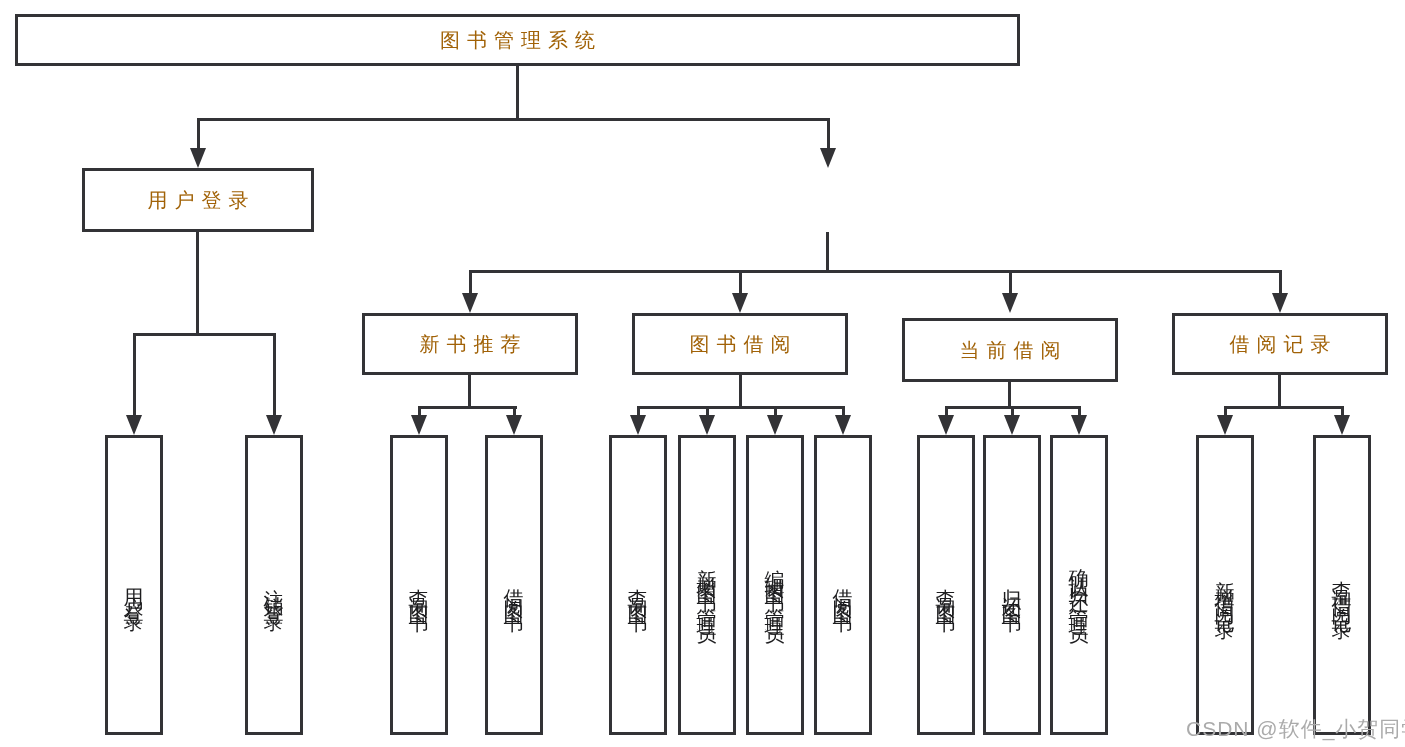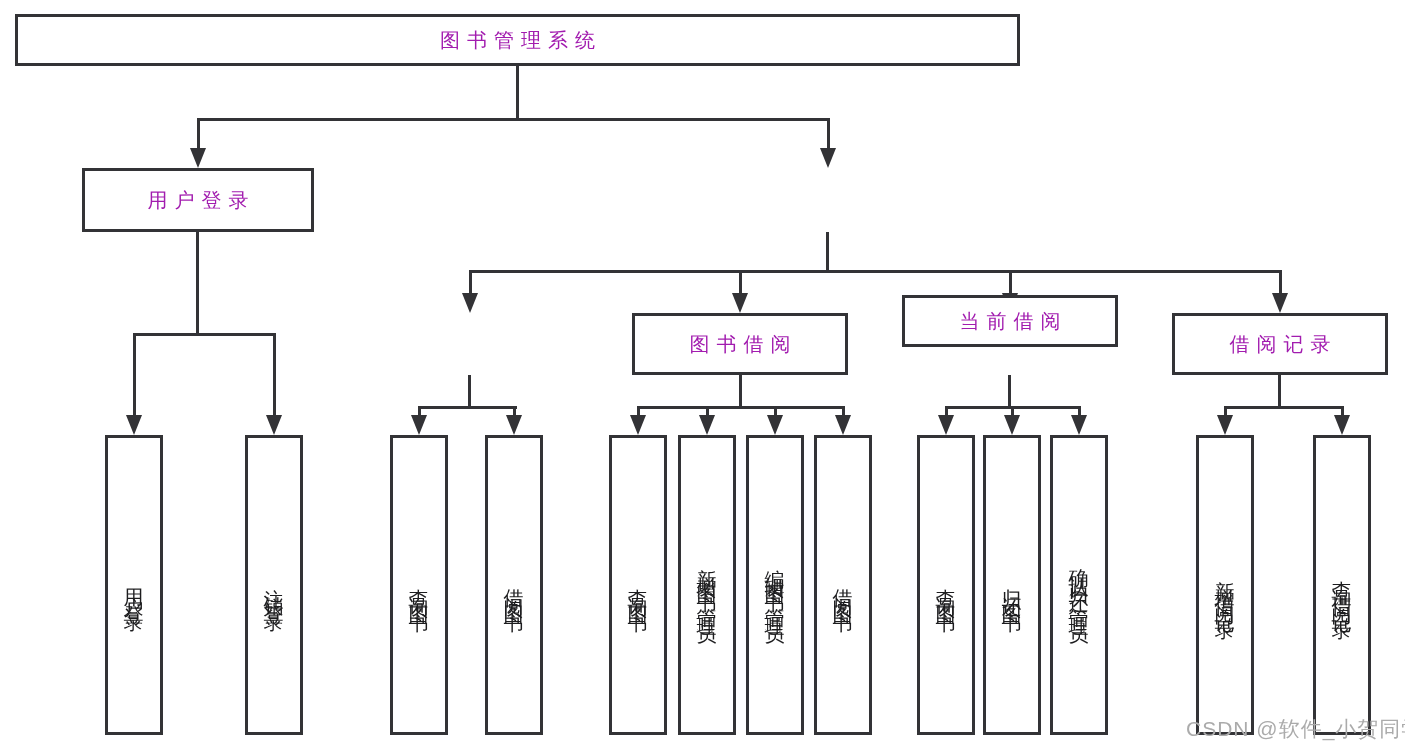--- a/index.html
+++ b/index.html
@@ -6,21 +6,21 @@
   #canvas {
     position:relative; width:1405px; height:747px; background:#ffffff;
     font-family:"Liberation Sans","DejaVu Sans",sans-serif; overflow:hidden;
   }
   .box {
     position:absolute; box-sizing:border-box; background:#ffffff;
     border:3px solid #333336; display:flex; align-items:center; justify-content:center;
     z-index:2;
   }
   .hlabel {
-    font-size:20px; color:#a21caf; letter-spacing:7px; margin-right:-7px;
+    font-size:20px; color:#a16207; letter-spacing:7px; margin-right:-7px;
     white-space:nowrap; line-height:1.2;
   }
   .vlabel {
     writing-mode:vertical-rl; font-size:20px; color:#1d1d1f;
     letter-spacing:8px; margin-bottom:-8px; line-height:1; white-space:nowrap;
   }
   .vline { position:absolute; width:3px; background:#333336; z-index:1; }
   .hline { position:absolute; height:3px; background:#333336; z-index:1; }
   .ahead {
     position:absolute; width:0; height:0; z-index:1;
@@ -63,24 +63,27 @@
   <div class="hline" style="left:469px;top:270px;width:813px"></div>
   <div class="vline" style="left:469px;top:270px;height:26px"></div>
   <div class="ahead" style="left:462px;top:293px"></div>
   <div class="vline" style="left:739px;top:270px;height:26px"></div>
   <div class="ahead" style="left:732px;top:293px"></div>
   <div class="vline" style="left:1009px;top:270px;height:26px"></div>
   <div class="ahead" style="left:1002px;top:293px"></div>
   <div class="vline" style="left:1279px;top:270px;height:26px"></div>
   <div class="ahead" style="left:1272px;top:293px"></div>
 
+  <div class="box" style="left:362px;top:313px;width:216px;height:62px">
+    <span class="hlabel">新书推荐</span>
+  </div>
   <div class="box" style="left:632px;top:313px;width:216px;height:62px">
     <span class="hlabel">图书借阅</span>
   </div>
-  <div class="box" style="left:902px;top:295px;width:216px;height:52px">
+  <div class="box" style="left:902px;top:318px;width:216px;height:64px">
     <span class="hlabel">当前借阅</span>
   </div>
   <div class="box" style="left:1172px;top:313px;width:216px;height:62px">
     <span class="hlabel">借阅记录</span>
   </div>
 
   <div class="vline" style="left:468px;top:375px;height:33px"></div>
   <div class="hline" style="left:418px;top:406px;width:99px"></div>
   <div class="vline" style="left:418px;top:406px;height:12px"></div>
   <div class="ahead" style="left:411px;top:415px"></div>

